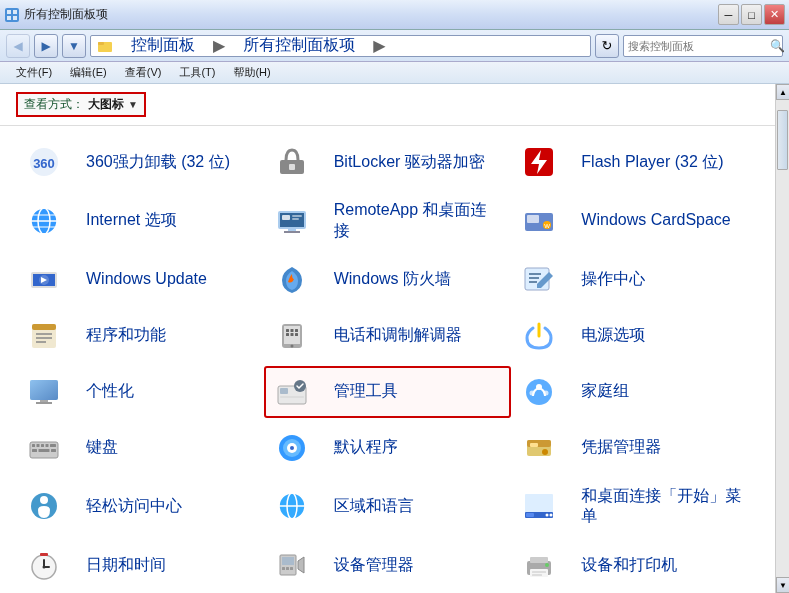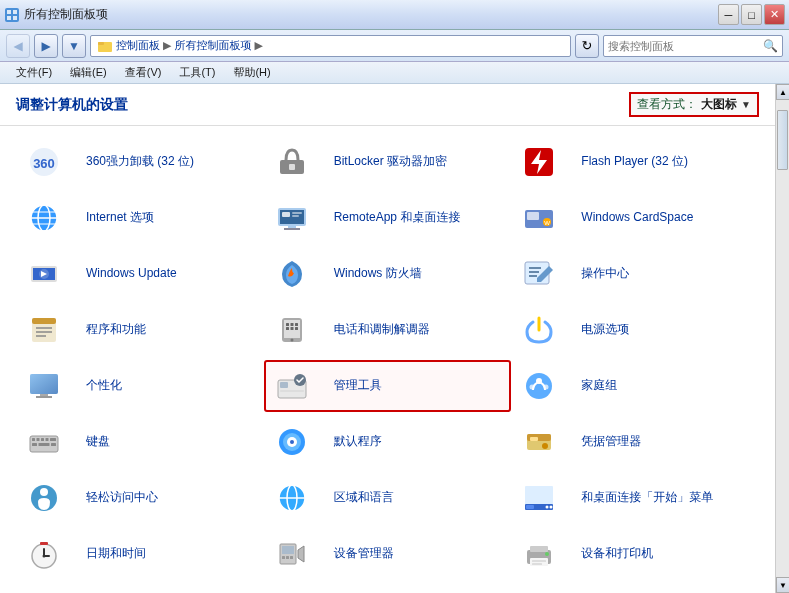--- a/index.html
+++ b/index.html
@@ -79,39 +79,39 @@
     .nav-btn.disabled { opacity: 0.4; }
     .address-path {
       flex: 1;
       height: 22px;
       background: white;
       border: 1px solid #8899bb;
       border-radius: 2px;
       display: flex;
       align-items: center;
       padding: 0 6px;
-      font-size: 11px;
-      gap: 3px;
+      font-size: 16px;
+      gap: 18px;
     }
     .path-separator { color: #666; }
     .path-item { color: #003399; cursor: pointer; }
     .refresh-btn {
       width: 24px;
       height: 24px;
       background: linear-gradient(to bottom, #f5f8ff, #d0dcef);
       border: 1px solid #8899bb;
       border-radius: 3px;
       cursor: pointer;
       display: flex;
       align-items: center;
       justify-content: center;
       font-size: 13px;
     }
     .search-box {
-      width: 180px;
+      width: 160px;
       height: 22px;
       border: 1px solid #8899bb;
       border-radius: 2px;
       display: flex;
       align-items: center;
       padding: 0 4px;
       background: white;
     }
     .search-input {
       flex: 1;
@@ -215,21 +215,21 @@
     .item-icon {
       width: 36px;
       height: 36px;
       display: flex;
       align-items: center;
       justify-content: center;
       flex-shrink: 0;
       font-size: 28px;
     }
     .item-label {
-      font-size: 12px;
+      font-size: 16px;
       color: #003399;
       line-height: 1.3;
     }
 
     
     .icons-grid::-webkit-scrollbar { width: 14px; }
     .icons-grid::-webkit-scrollbar-track { background: #f0f0f0; border-left: 1px solid #ccc; }
     .icons-grid::-webkit-scrollbar-thumb { background: linear-gradient(to right, #e0e8f0, #c8d8e8); border: 1px solid #aaa; border-radius: 1px; }
 
     
@@ -320,21 +320,20 @@
   <span class="menu-item">编辑(E)</span>
   <span class="menu-item">查看(V)</span>
   <span class="menu-item">工具(T)</span>
   <span class="menu-item">帮助(H)</span>
 </div>
 
 <div class="main-area">
   <div class="content-panel">
 
     <div class="content-header">
-      <span class="content-title">调整计算机的设置</span>
       <div class="view-mode">
         <span class="view-mode-label">查看方式：</span>
         <span class="view-mode-value">大图标</span>
         <span class="view-dropdown-arrow">▼</span>
       </div>
     </div>
 
     <div class="icons-grid">
 
       <div class="grid-row">

